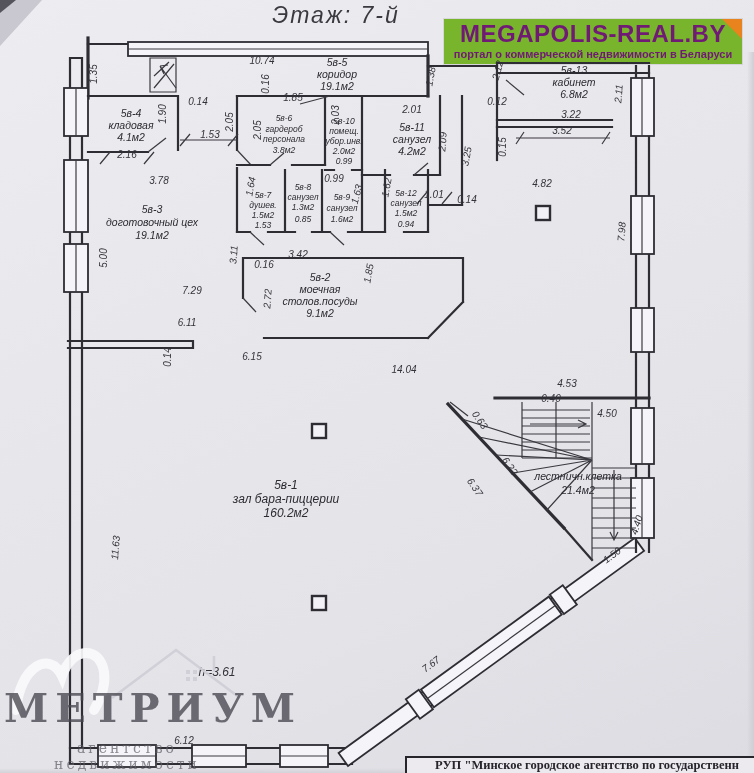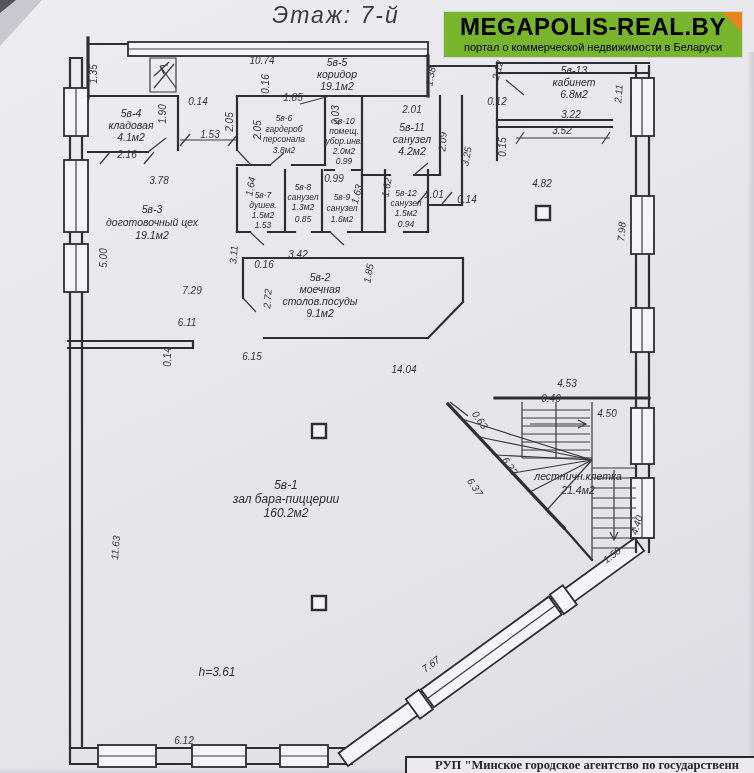--- a/index.html
+++ b/index.html
@@ -12,24 +12,24 @@
   .corner-tl2{position:absolute;top:0;left:0;width:0;height:0;
               border-top:13px solid #55545c;border-right:16px solid transparent;}
   .edge-r{position:absolute;top:52px;right:0;bottom:0;width:7px;
           background:linear-gradient(to left,#cfcdd5,rgba(207,205,213,0));}
   .edge-b{position:absolute;left:0;right:0;bottom:0;height:5px;
           background:linear-gradient(to top,#d4d2d9,rgba(212,210,217,0));}
   
   .title{position:absolute;left:248px;top:2px;width:176px;text-align:center;
          font-style:italic;font-size:23px;letter-spacing:2px;color:#3a3940;}
   
-  .banner{position:absolute;left:444px;top:12px;width:298px;height:45px;background:#78b42c;
-          color:#000000;text-align:center;box-shadow:0 0 0 1px rgba(0,0,0,.08);}
+  .banner{position:absolute;left:444px;top:19px;width:298px;height:45px;background:#78b42c;
+          color:#701a75;text-align:center;box-shadow:0 0 0 1px rgba(0,0,0,.08);}
   .banner-brand{font-weight:bold;font-size:24px;letter-spacing:.5px;line-height:28px;margin-top:1px;}
-  .banner-tagline{font-size:11px;line-height:13px;}
+  .banner-tagline{font-size:11px;line-height:13px;font-weight:bold;}
   .banner-corner{position:absolute;top:0;right:0;width:0;height:0;
                  border-top:20px solid #e8831d;border-left:20px solid transparent;}
   
   svg.plan{position:absolute;left:0;top:0;}
   .w3{stroke:#2e2d34;stroke-width:3.2;fill:none;stroke-linecap:square;}
   .w2{stroke:#2e2d34;stroke-width:2.2;fill:none;stroke-linecap:square;}
   .w1{stroke:#3a3940;stroke-width:1.2;fill:none;}
   .win{fill:#f5f4f8;stroke:#2e2d34;stroke-width:1.8;}
   .col{fill:#f2f1f5;stroke:#2e2d34;stroke-width:2.4;}
   .dm{font-family:"Liberation Sans",sans-serif;font-style:italic;font-size:10px;
@@ -296,18 +296,35 @@
 
       <text class="rm rb" x="286" y="489">5в-1</text>
       <text class="rm rb" x="286" y="503">зал бара-пиццерии</text>
       <text class="rm rb" x="286" y="517">160.2м2</text>
 
       <text class="rm" x="578" y="480">лестничн.клетка</text>
       <text class="rm" x="578" y="494">21.4м2</text>
     </g>
   </svg>
 
+  <div class="watermark">
+    <svg class="wm-art" width="260" height="141" viewBox="0 0 260 141">
+      <path d="M16,78 C20,34 50,18 62,44 C72,14 100,14 104,40 C106,54 100,68 94,78" fill="none" stroke="rgba(250,250,252,0.92)" stroke-width="10" stroke-linecap="round"></path>
+      <g stroke="rgba(208,206,214,0.95)" stroke-width="2.5" fill="none">
+        <path d="M112,66 L176,18 L240,66"></path>
+        <path d="M214,40 V24"></path>
+      </g>
+      <g fill="rgba(208,206,214,0.95)">
+        <rect x="186" y="38" width="4" height="4"></rect>
+          <rect x="193" y="38" width="4" height="4"></rect>
+        <rect x="186" y="45" width="4" height="4"></rect>
+          <rect x="193" y="45" width="4" height="4"></rect>
+      </g>
+    </svg>
+    <div class="wm-name">МЕТРИУМ</div>
+    <div class="wm-tagline">агентство недвижимости</div>
+  </div>
 
   <div class="footer-box">
     <span>РУП "Минское городское агентство по государственн</span>
   </div>
 
 </div>
 
 </body></html>

